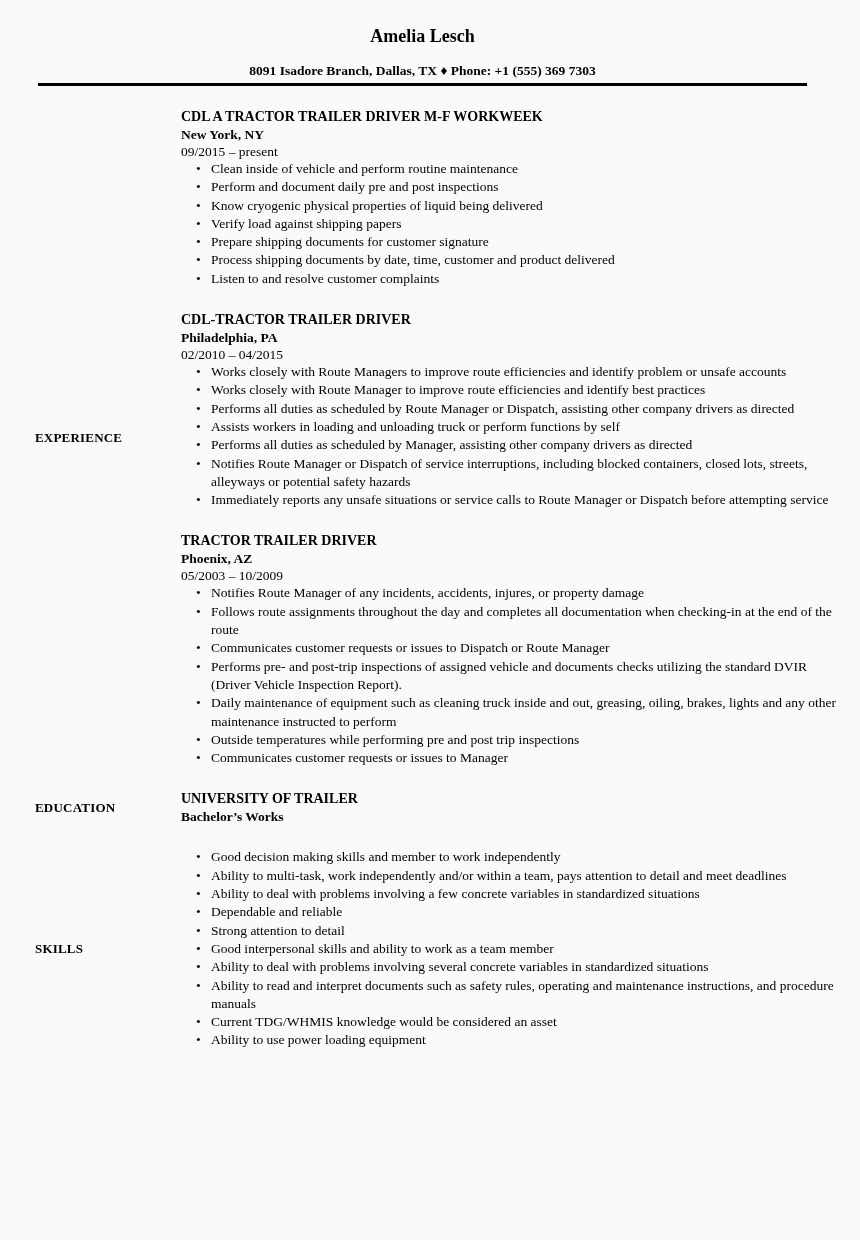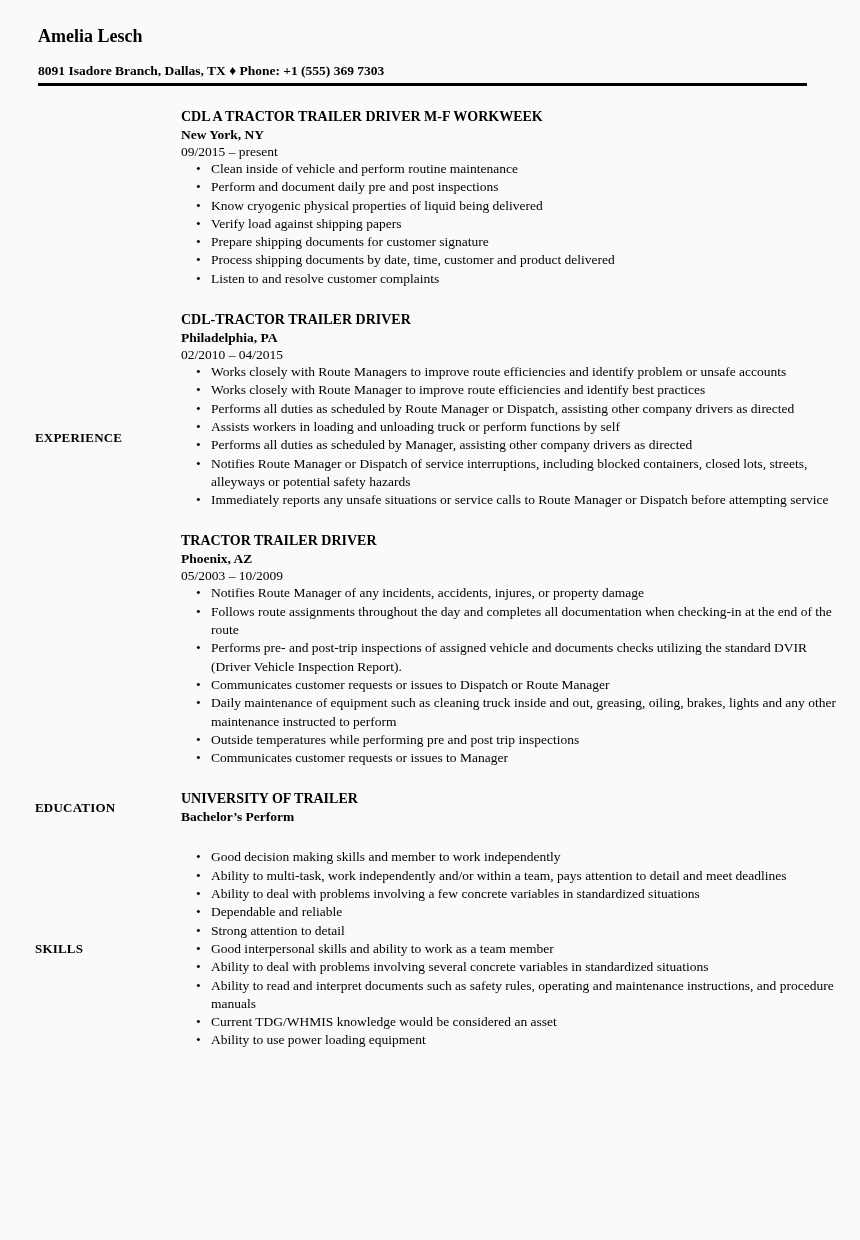--- a/index.html
+++ b/index.html
@@ -10,20 +10,21 @@
     width: 860px;
     height: 1240px;
     background: #fafafa;
     color: #000;
     font-family: "Liberation Serif", "DejaVu Serif", serif;
     overflow: hidden;
   }
   .header {
     margin: 25px 0 0 38px;
     width: 769px;
+    text-align: center;
   }
   .name {
     font-size: 18px;
     font-weight: bold;
     line-height: 22px;
   }
   .contact {
     font-size: 13.5px;
     font-weight: bold;
     line-height: 18px;
@@ -149,36 +150,36 @@
           </ul>
         </div>
 
         <div class="job">
           <div class="job-title">TRACTOR TRAILER DRIVER</div>
           <div class="job-location">Phoenix, AZ</div>
           <div class="job-dates">05/2003 – 10/2009</div>
           <ul class="bullets">
             <li>Notifies Route Manager of any incidents, accidents, injures, or property damage</li>
             <li>Follows route assignments throughout the day and completes all documentation when checking-in at the end of the route</li>
+            <li>Communicates customer requests or issues to Dispatch or Route Manager</li>
             <li>Performs pre- and post-trip inspections of assigned vehicle and documents checks utilizing the standard DVIR (Driver Vehicle Inspection Report).</li>
-            <li>Communicates customer requests or issues to Dispatch or Route Manager</li>
             <li>Daily maintenance of equipment such as cleaning truck inside and out, greasing, oiling, brakes, lights and any other maintenance instructed to perform</li>
             <li>Outside temperatures while performing pre and post trip inspections</li>
             <li>Communicates customer requests or issues to Manager</li>
           </ul>
         </div>
 
       </div>
     </div>
 
     <div class="section">
       <div class="section-label">EDUCATION</div>
       <div class="section-body">
         <div class="edu-school">UNIVERSITY OF TRAILER</div>
-        <div class="edu-degree">Bachelor’s Perform</div>
+        <div class="edu-degree">Bachelor’s Works</div>
       </div>
     </div>
 
     <div class="section">
       <div class="section-label align-bullets">SKILLS</div>
       <div class="section-body">
         <ul class="bullets">
           <li>Good decision making skills and member to work independently</li>
           <li>Ability to multi-task, work independently and/or within a team, pays attention to detail and meet deadlines</li>
           <li>Ability to deal with problems involving a few concrete variables in standardized situations</li>

